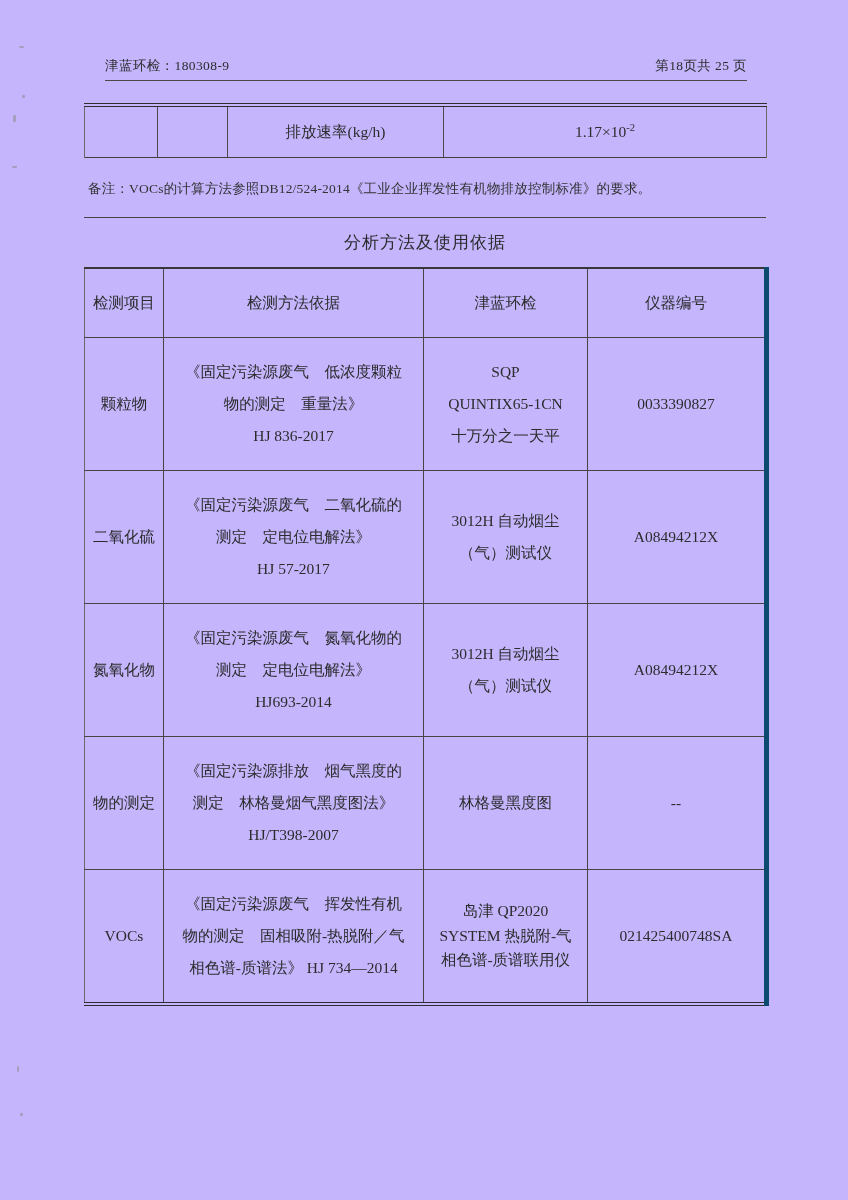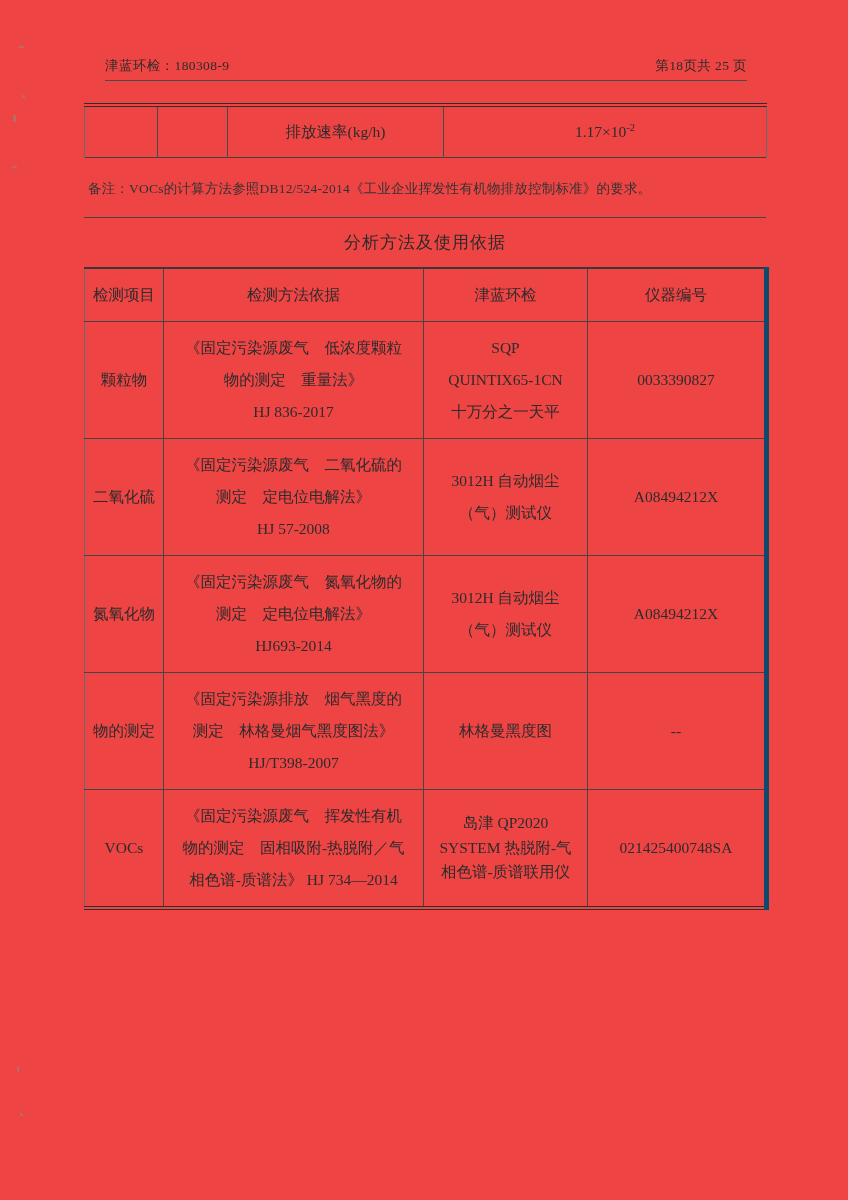--- a/index.html
+++ b/index.html
@@ -1,20 +1,20 @@
 <!DOCTYPE html>
 <html><head>
 <meta charset="utf-8">
 <style>
   html,body{margin:0;padding:0;background:#e8e8e8;}
   .page{
     position:relative;
     width:848px;height:1200px;
     margin:0 auto;
-    background:#ef4444;
+    background:#c4b5fd;
     font-family:"Liberation Serif","DejaVu Serif",serif;
     color:#2c2c2c;
     overflow:hidden;
   }
 
   
   .pg-header{
     position:absolute;top:57px;left:105px;width:642px;
     display:flex;justify-content:space-between;align-items:flex-end;
     font-size:13.5px;letter-spacing:.4px;
@@ -62,21 +62,21 @@
   .main-table{
     position:absolute;top:267px;left:84px;width:682px;
     border-top:2px solid #383838;
     border-bottom:4.5px double #2e2e2e;
   }
   .main-table th,.main-table td{
     border:1.3px solid #454545;
     text-align:center;vertical-align:middle;
     font-size:15.5px;font-weight:normal;
     color:#2c2c2c;
-    padding:8px 4px;
+    padding:16px 4px;
   }
   .main-table th{height:36px;}
   .main-table td{height:100px;}
   .main-table th:first-child,.main-table td:first-child{border-left:1px solid #6a6a6a;}
   .main-table th:last-child,.main-table td:last-child{border-right:5px solid #0c4a6e;}
   .cell-lines div{line-height:2.08;}
   .tight-lines div{line-height:1.6;}
 
   
   .speck{position:absolute;background:#8d8d8d;opacity:.55;border-radius:1px;}
@@ -155,21 +155,21 @@
           <div>QUINTIX65-1CN</div>
           <div>十万分之一天平</div>
         </td>
         <td>0033390827</td>
       </tr>
       <tr>
         <td>二氧化硫</td>
         <td class="cell-lines">
           <div>《固定污染源废气　二氧化硫的</div>
           <div>测定　定电位电解法》</div>
-          <div>HJ 57-2008</div>
+          <div>HJ 57-2017</div>
         </td>
         <td class="cell-lines">
           <div>3012H 自动烟尘</div>
           <div>（气）测试仪</div>
         </td>
         <td>A08494212X</td>
       </tr>
       <tr>
         <td>氮氧化物</td>
         <td class="cell-lines">

